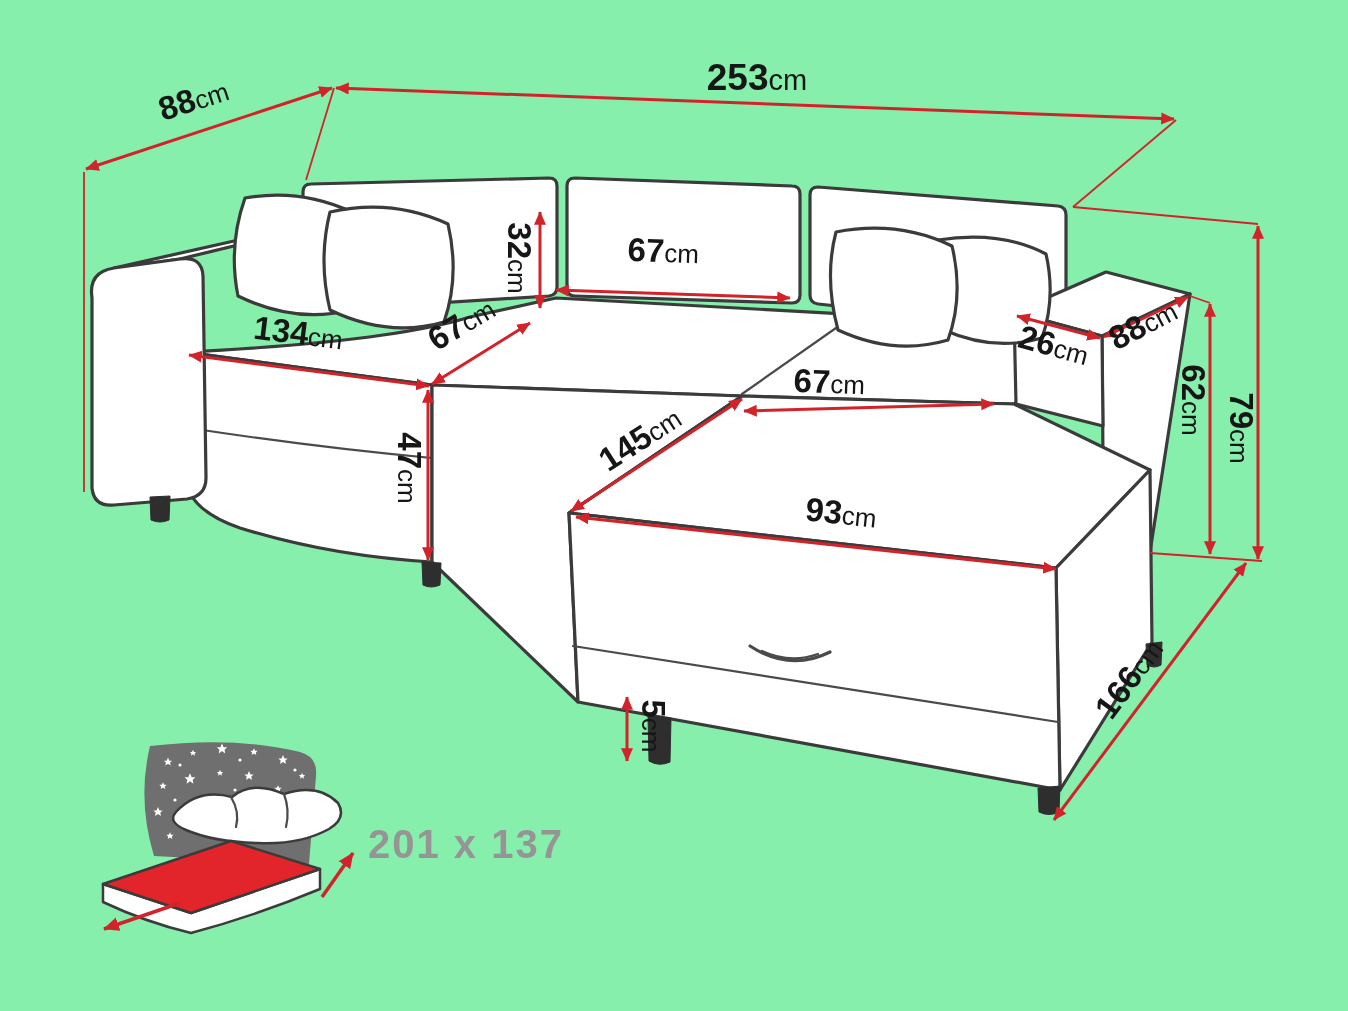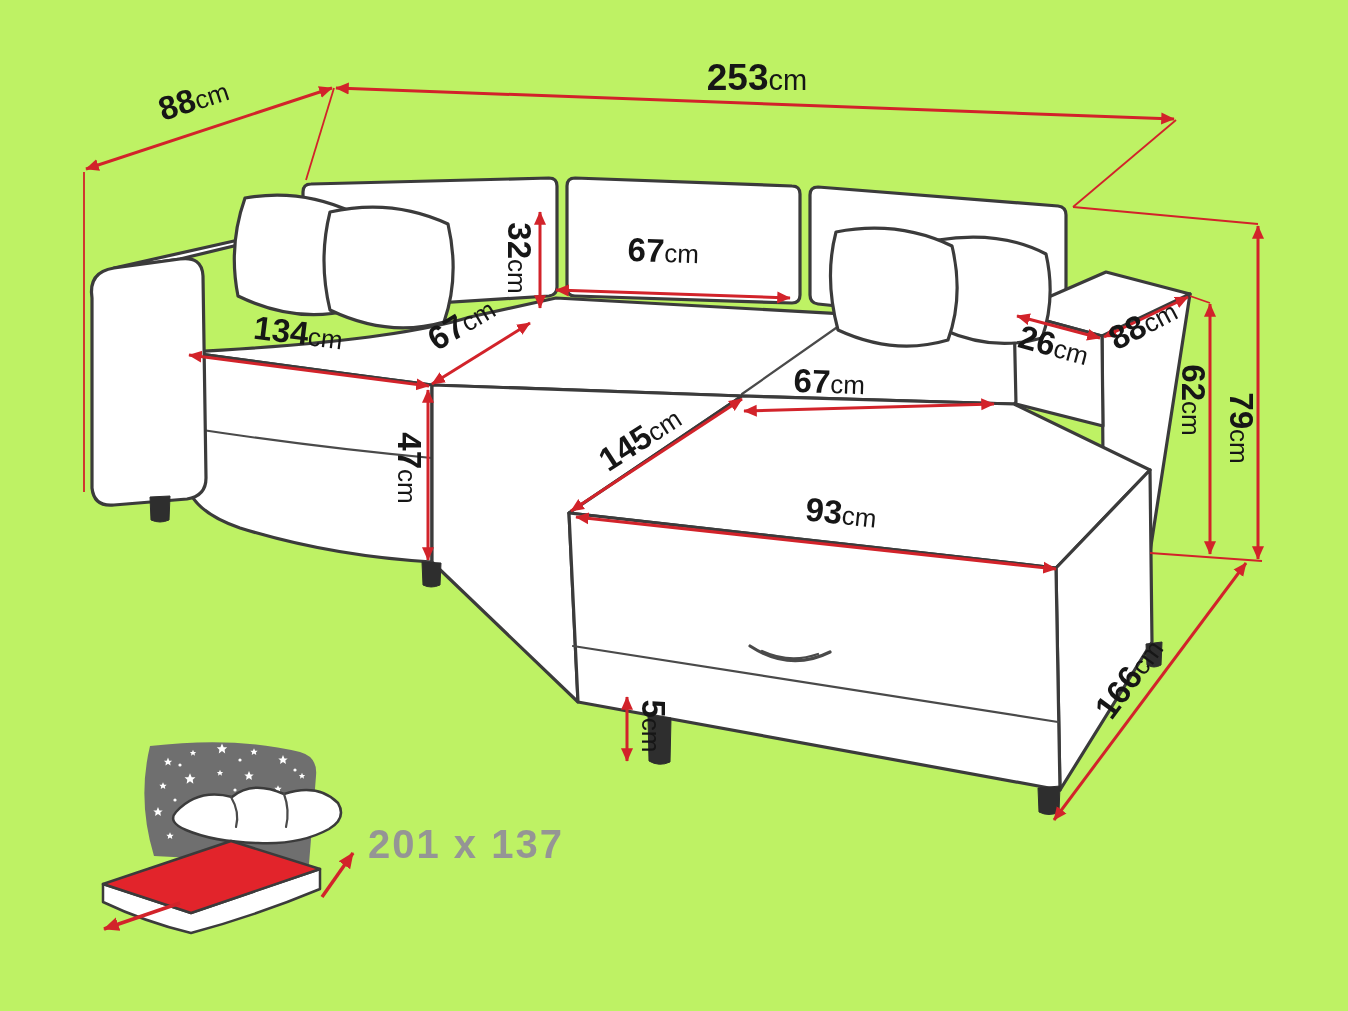--- a/index.html
+++ b/index.html
@@ -1,16 +1,16 @@
 <!DOCTYPE html>
 <html><head>
 <meta charset="utf-8">
 <style>
   html,body{margin:0;padding:0;background:#ffffff;}
-  .stage{position:relative;width:1348px;height:1011px;background:#bef264;overflow:hidden;
+  .stage{position:relative;width:1348px;height:1011px;background:#86efac;overflow:hidden;
          font-family:"Liberation Sans",sans-serif;}
   svg{position:absolute;left:0;top:0;}
   .outline{fill:#ffffff;stroke:#3b3b3b;stroke-width:3.2;stroke-linejoin:round;stroke-linecap:round;}
   .seam{fill:none;stroke:#4a4a4a;stroke-width:2.2;stroke-linecap:round;}
   .leg{fill:#2e2e2e;stroke:#2e2e2e;stroke-width:1;}
   .dimline{stroke:#d2232a;stroke-width:3;fill:none;}
   .extline{stroke:#d2232a;stroke-width:1.8;fill:none;}
   .dim{font-family:"Liberation Sans",sans-serif;font-weight:700;font-size:33px;fill:#161616;}
   .dim .u{font-weight:400;font-size:26px;}
   .dim.big{font-size:37px;}

